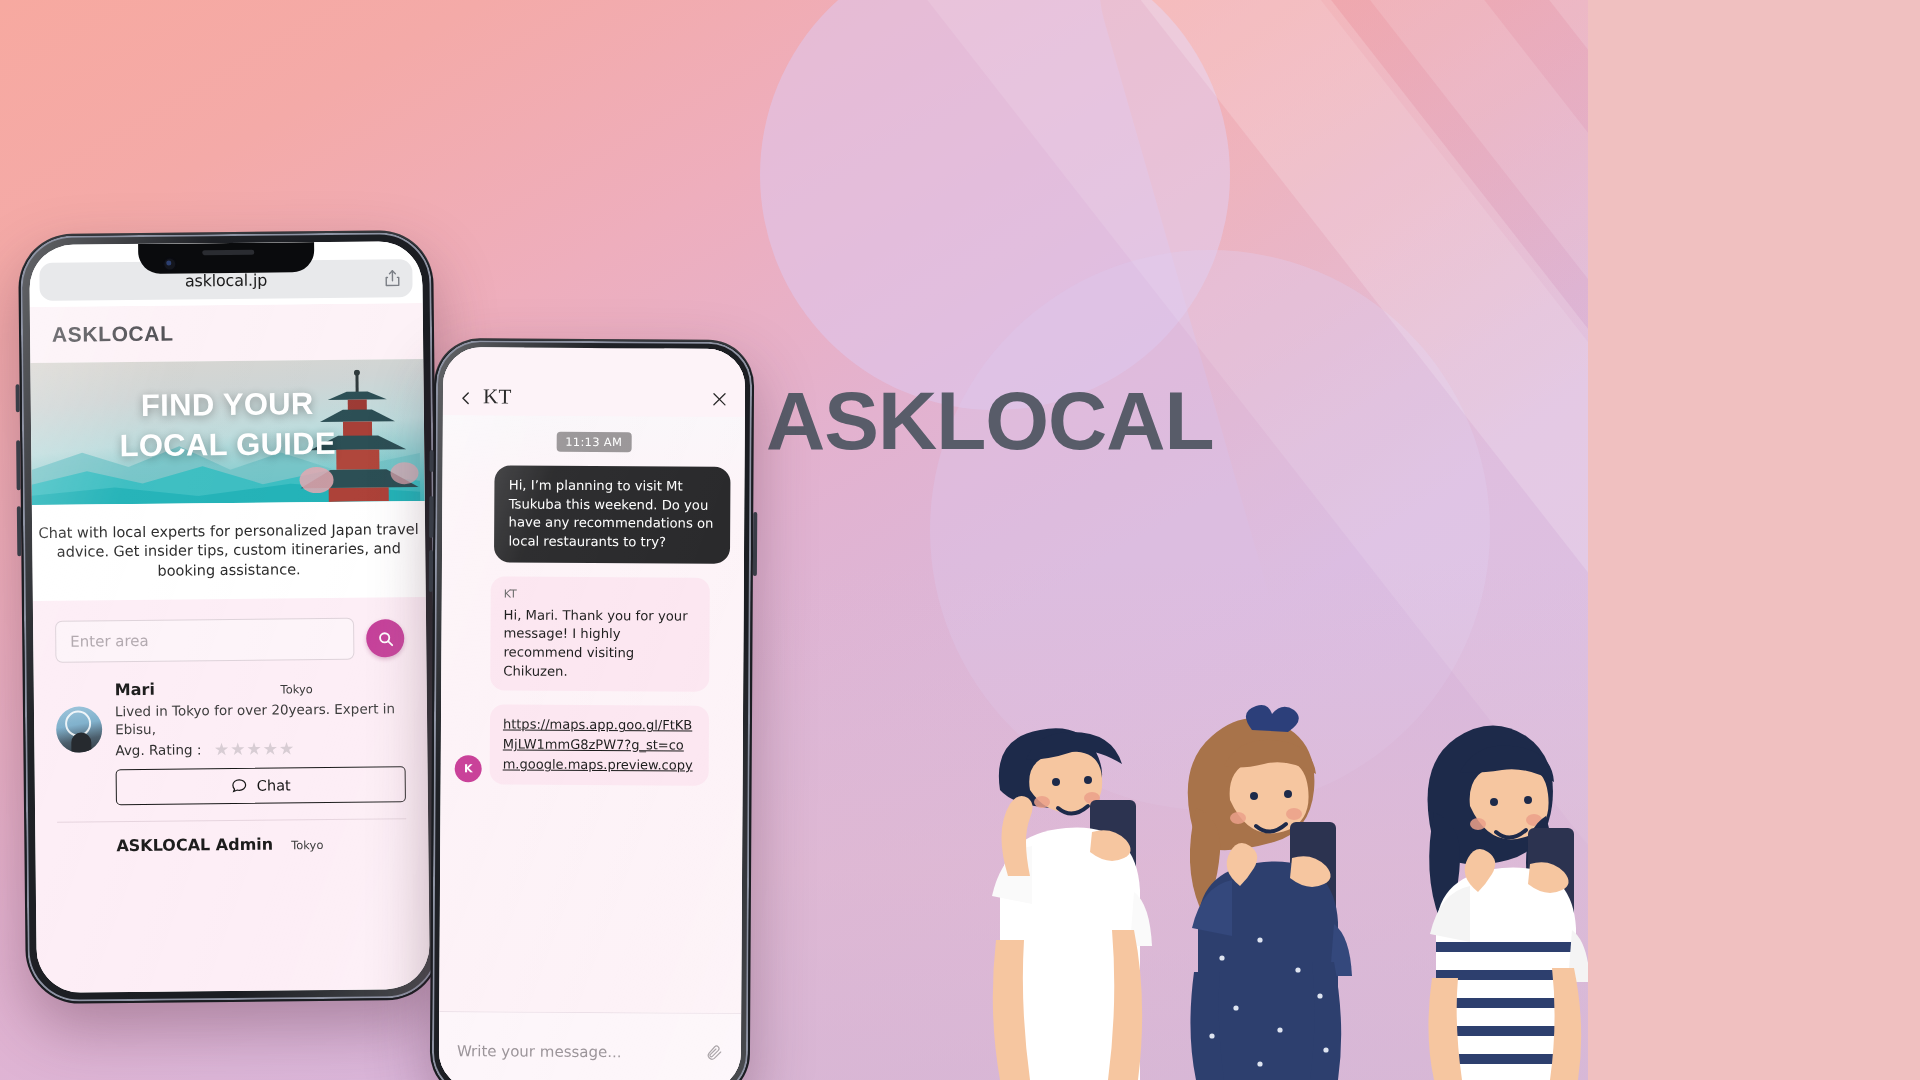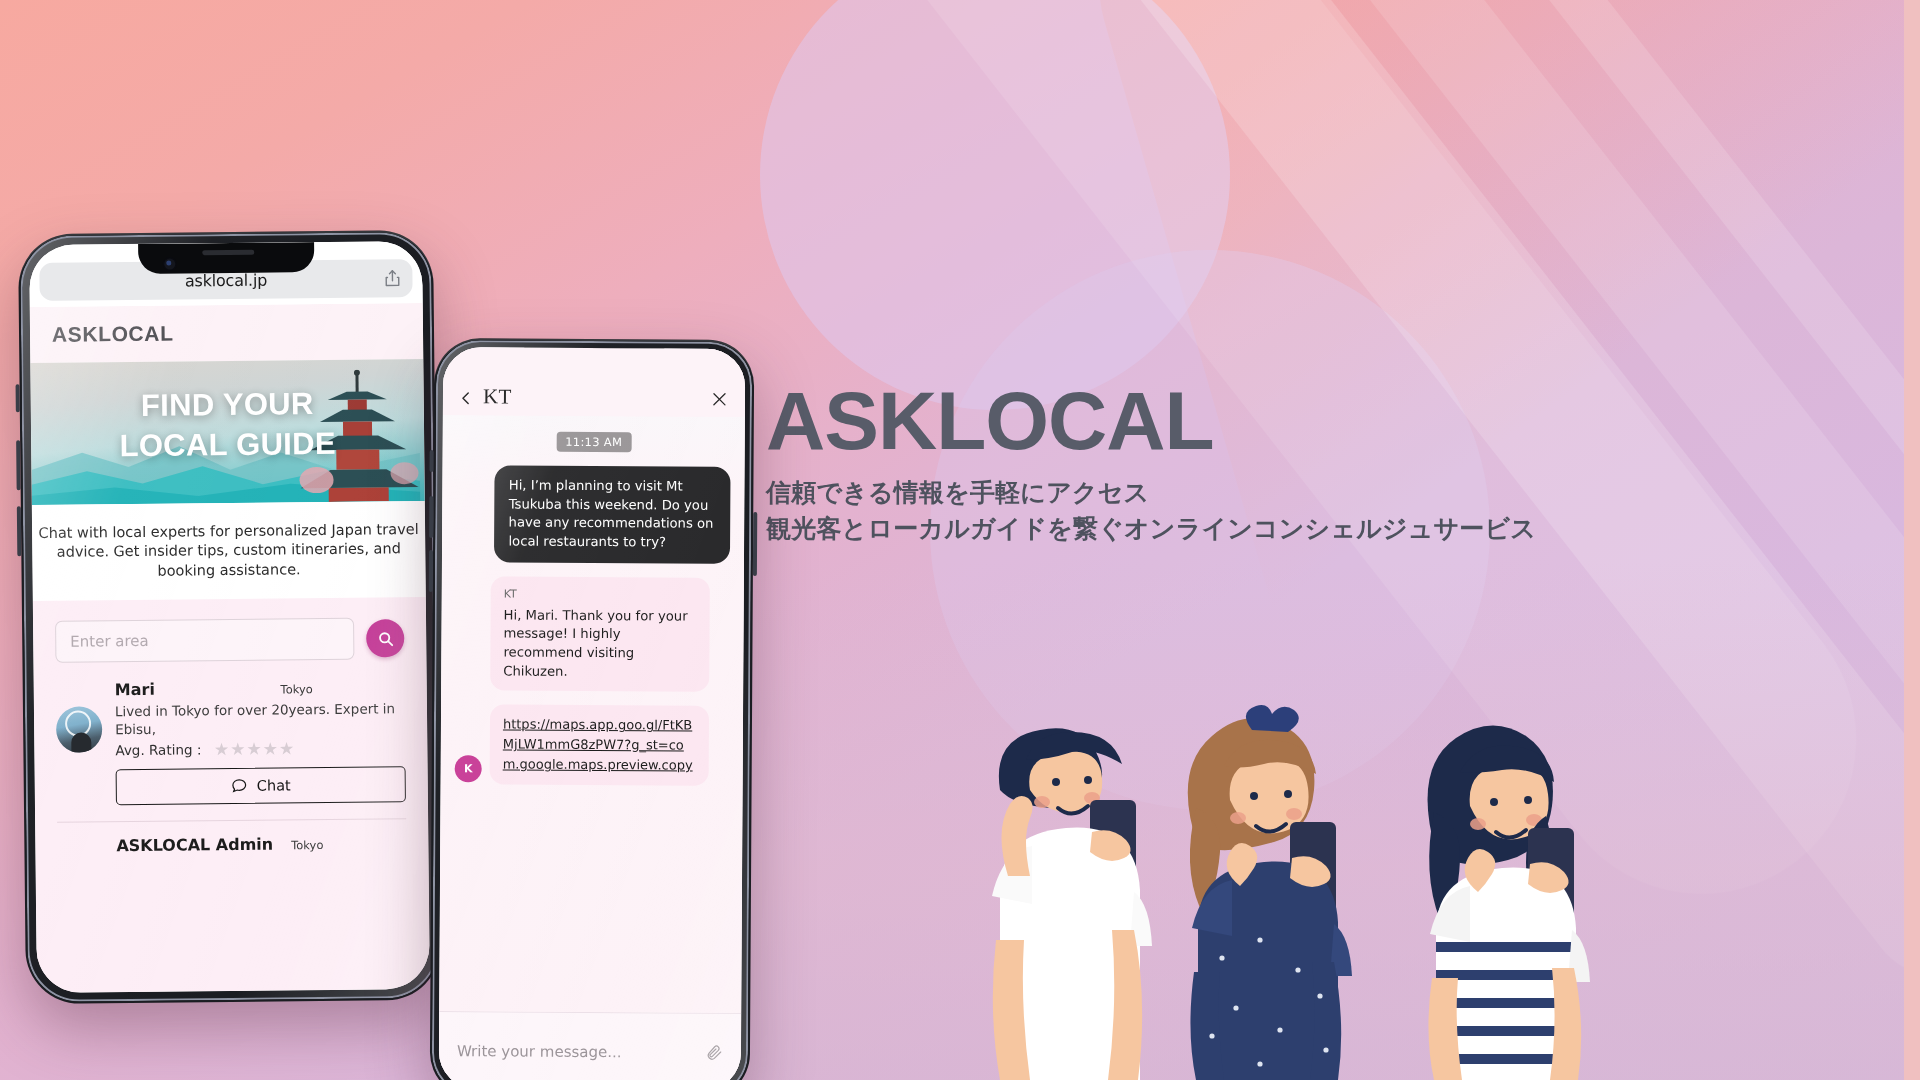--- a/index.html
+++ b/index.html
@@ -6,21 +6,21 @@
   html, body { width: 1920px; height: 1080px; overflow: hidden; }
   body {
     font-family: "Liberation Sans", "DejaVu Sans", sans-serif;
     background: #f0c0c0;
     position: relative;
   }
 
   
   #stage {
     position: absolute; inset: 0;
-    width: 1904px; height: 1080px;
+    width: 1588px; height: 1080px;
     overflow: hidden;
     background:
       linear-gradient(150deg,
         #f7a9a0 0%,
         #f4aaa8 14%,
         #eeaebd 30%,
         #e3b2cf 46%,
         #dcb6d8 60%,
         #d9b8de 74%,
         #d6bbe2 88%,
@@ -599,24 +599,20 @@
           </span>
         </div>
       </div>
 
     </div>
     <div class="phone-frame-edge"></div>
   </div>
 
   <div class="right-panel">
     <div class="brand-title">ASKLOCAL</div>
-    <div class="brand-sub">
-      <div>信頼できる情報を手軽にアクセス</div>
-      <div>観光客とローカルガイドを繋ぐオンラインコンシェルジュサービス</div>
-    </div>
   </div>
 
   <svg class="people" viewBox="0 0 1000 440">
 
     <g>
       <path d="M70 150 q-8 -52 40 -60 q40 -8 56 22 q14 28 -4 46 q-10 10 -30 10 q-46 0 -62 -18z" fill="#1d2a4a"></path>
       <path d="M100 150 q-6 -34 34 -38 q36 -4 38 26 q2 26 -18 32 q-34 10 -54 -20z" fill="#f6c6a0"></path>
       <ellipse cx="112" cy="162" rx="8" ry="6" fill="#eba089" opacity="0.85"></ellipse>
       <ellipse cx="162" cy="158" rx="8" ry="6" fill="#eba089" opacity="0.85"></ellipse>
       <circle cx="126" cy="142" r="4" fill="#1d2a4a"></circle>

